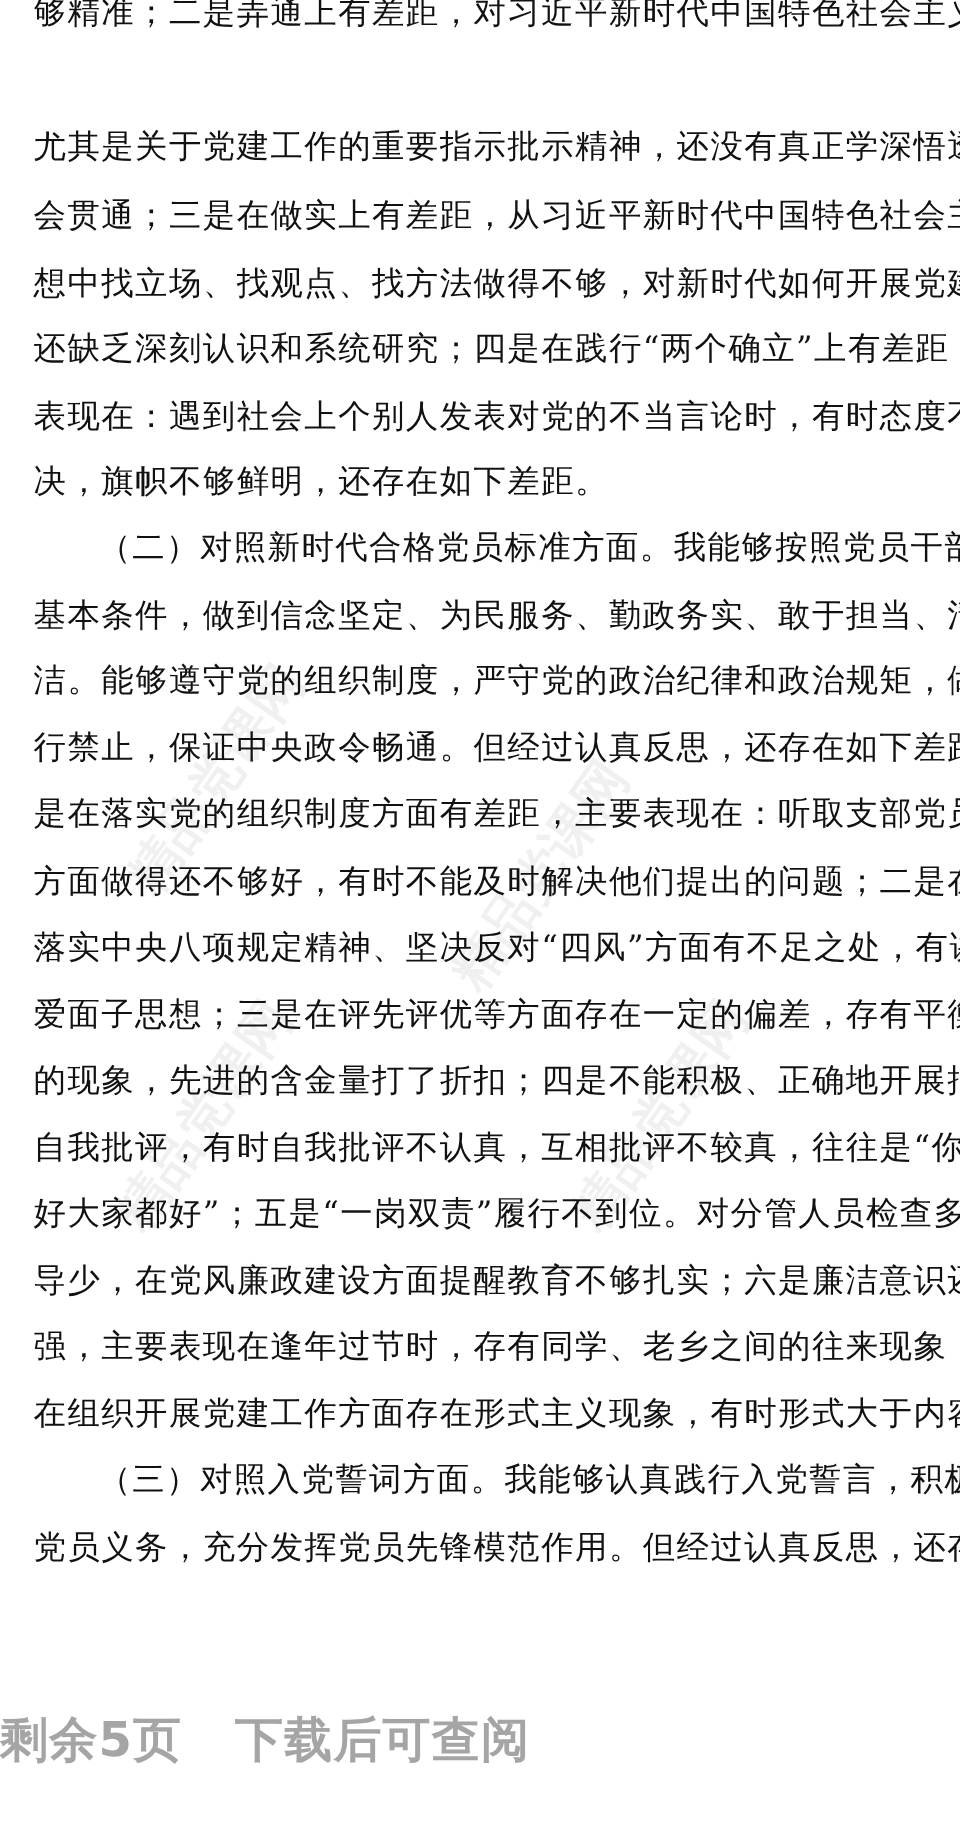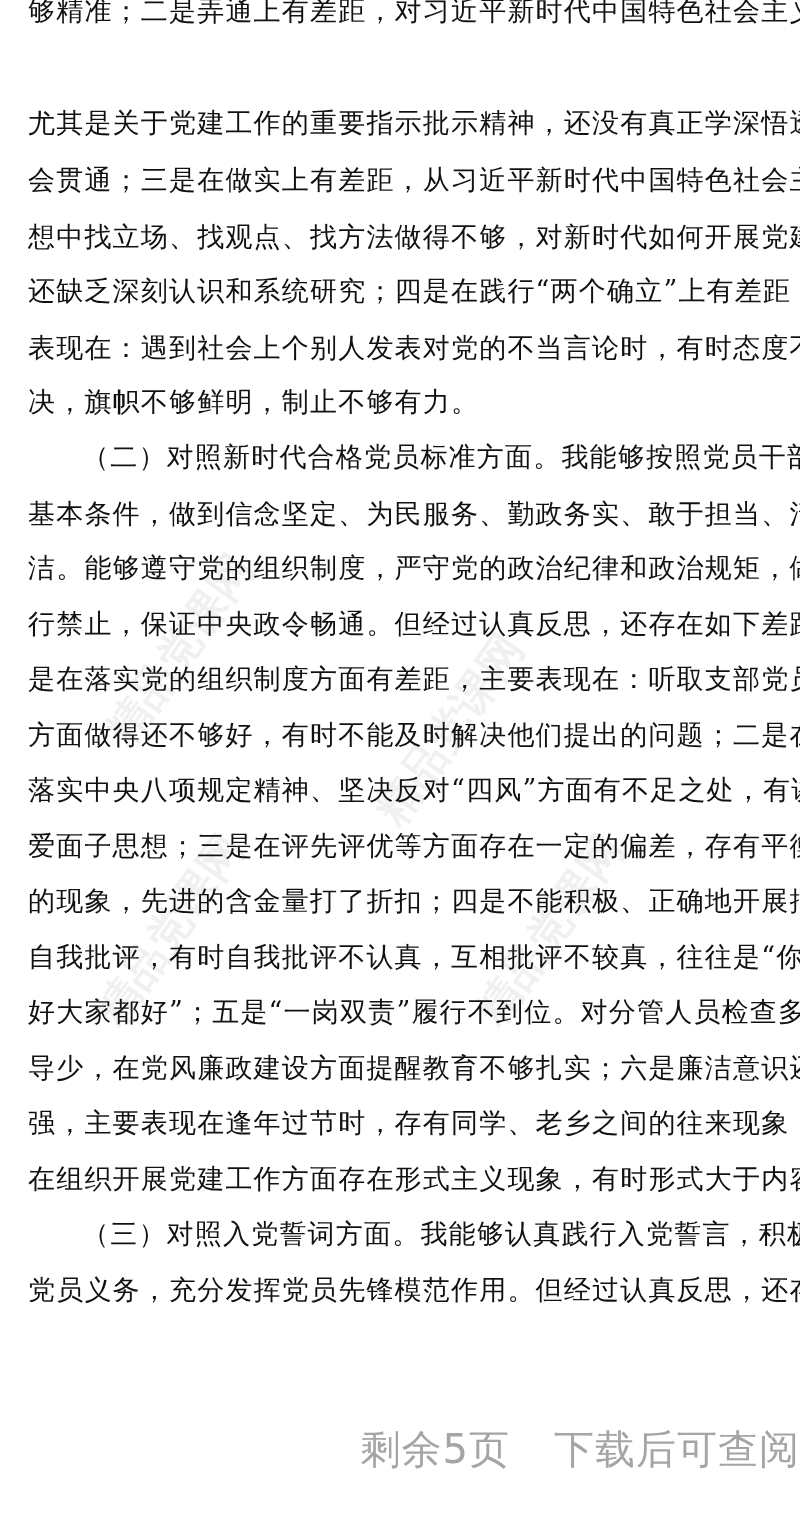--- a/index.html
+++ b/index.html
@@ -4,42 +4,42 @@
 <style>
   html, body { margin: 0; padding: 0; background: #ffffff; }
   body { width: 800px; height: 1526px; position: relative; overflow: hidden;
          font-family: "DejaVu Serif", "Liberation Serif", serif; color: #111; }
   .line { position: absolute; left: 28px; width: 748px; font-size: 27px; line-height: 34px;
           white-space: nowrap; letter-spacing: 1.2px; text-align: justify; text-align-last: justify; }
   .line.indent { left: 82px; width: 694px; }
   .line.last { text-align-last: left; }
   .watermark { position: absolute; font-size: 44px; color: rgba(0,0,0,0.06); transform: rotate(-55deg);
                font-family: "DejaVu Sans", sans-serif; font-weight: bold; white-space: nowrap; pointer-events: none; }
-  .more-banner { position: absolute; left: 0; width: 800px; top: 1422px; text-align: right;
-                 font-family: "DejaVu Sans", sans-serif; font-weight: normal; font-size: 40px; color: #a5a5a5; letter-spacing: 1px; }
+  .more-banner { position: absolute; left: 0; width: 800px; top: 1422px; text-align: left;
+                 font-family: "DejaVu Sans", sans-serif; font-weight: bold; font-size: 40px; color: #a5a5a5; letter-spacing: 1px; }
   .more-banner span { display: inline-block; }
   .more-banner .gap { width: 44px; }
 </style>
 </head>
 <body>
 
 <div>
   <div class="watermark" style="left:70px; top:620px;">精品党课网</div>
   <div class="watermark" style="left:340px; top:700px;">精品党课网</div>
   <div class="watermark" style="left:440px; top:900px;">精品党课网</div>
   <div class="watermark" style="left:60px; top:900px;">精品党课网</div>
 
   <div id="lines">
       <div class="line" style="top: -6px;">够精准；二是弄通上有差距，对习近平新时代中国特色社会主义思想</div>
       <div class="line" style="top: 106px;">尤其是关于党建工作的重要指示批示精神，还没有真正学深悟透、融</div>
       <div class="line" style="top: 163px;">会贯通；三是在做实上有差距，从习近平新时代中国特色社会主义思</div>
       <div class="line" style="top: 220px;">想中找立场、找观点、找方法做得不够，对新时代如何开展党建工作</div>
       <div class="line" style="top: 274px;">还缺乏深刻认识和系统研究；四是在践行“两个确立”上有差距，主要</div>
       <div class="line" style="top: 331px;">表现在：遇到社会上个别人发表对党的不当言论时，有时态度不够坚</div>
-      <div class="line last" style="top: 385px;">决，旗帜不够鲜明，制止不够有力。</div>
+      <div class="line last" style="top: 385px;">决，旗帜不够鲜明，还存在如下差距。</div>
       <div class="line indent" style="top: 440px;">（二）对照新时代合格党员标准方面。我能够按照党员干部六项</div>
       <div class="line" style="top: 497px;">基本条件，做到信念坚定、为民服务、勤政务实、敢于担当、清正廉</div>
       <div class="line" style="top: 551px;">洁。能够遵守党的组织制度，严守党的政治纪律和政治规矩，做到令</div>
       <div class="line" style="top: 607px;">行禁止，保证中央政令畅通。但经过认真反思，还存在如下差距：一</div>
       <div class="line" style="top: 662px;">是在落实党的组织制度方面有差距，主要表现在：听取支部党员意见</div>
       <div class="line" style="top: 718px;">方面做得还不够好，有时不能及时解决他们提出的问题；二是在严格</div>
       <div class="line" style="top: 773px;">落实中央八项规定精神、坚决反对“四风”方面有不足之处，有讲排场、</div>
       <div class="line" style="top: 829px;">爱面子思想；三是在评先评优等方面存在一定的偏差，存有平衡照顾</div>
       <div class="line" style="top: 884px;">的现象，先进的含金量打了折扣；四是不能积极、正确地开展批评与</div>
       <div class="line" style="top: 940px;">自我批评，有时自我批评不认真，互相批评不较真，往往是“你好我</div>

